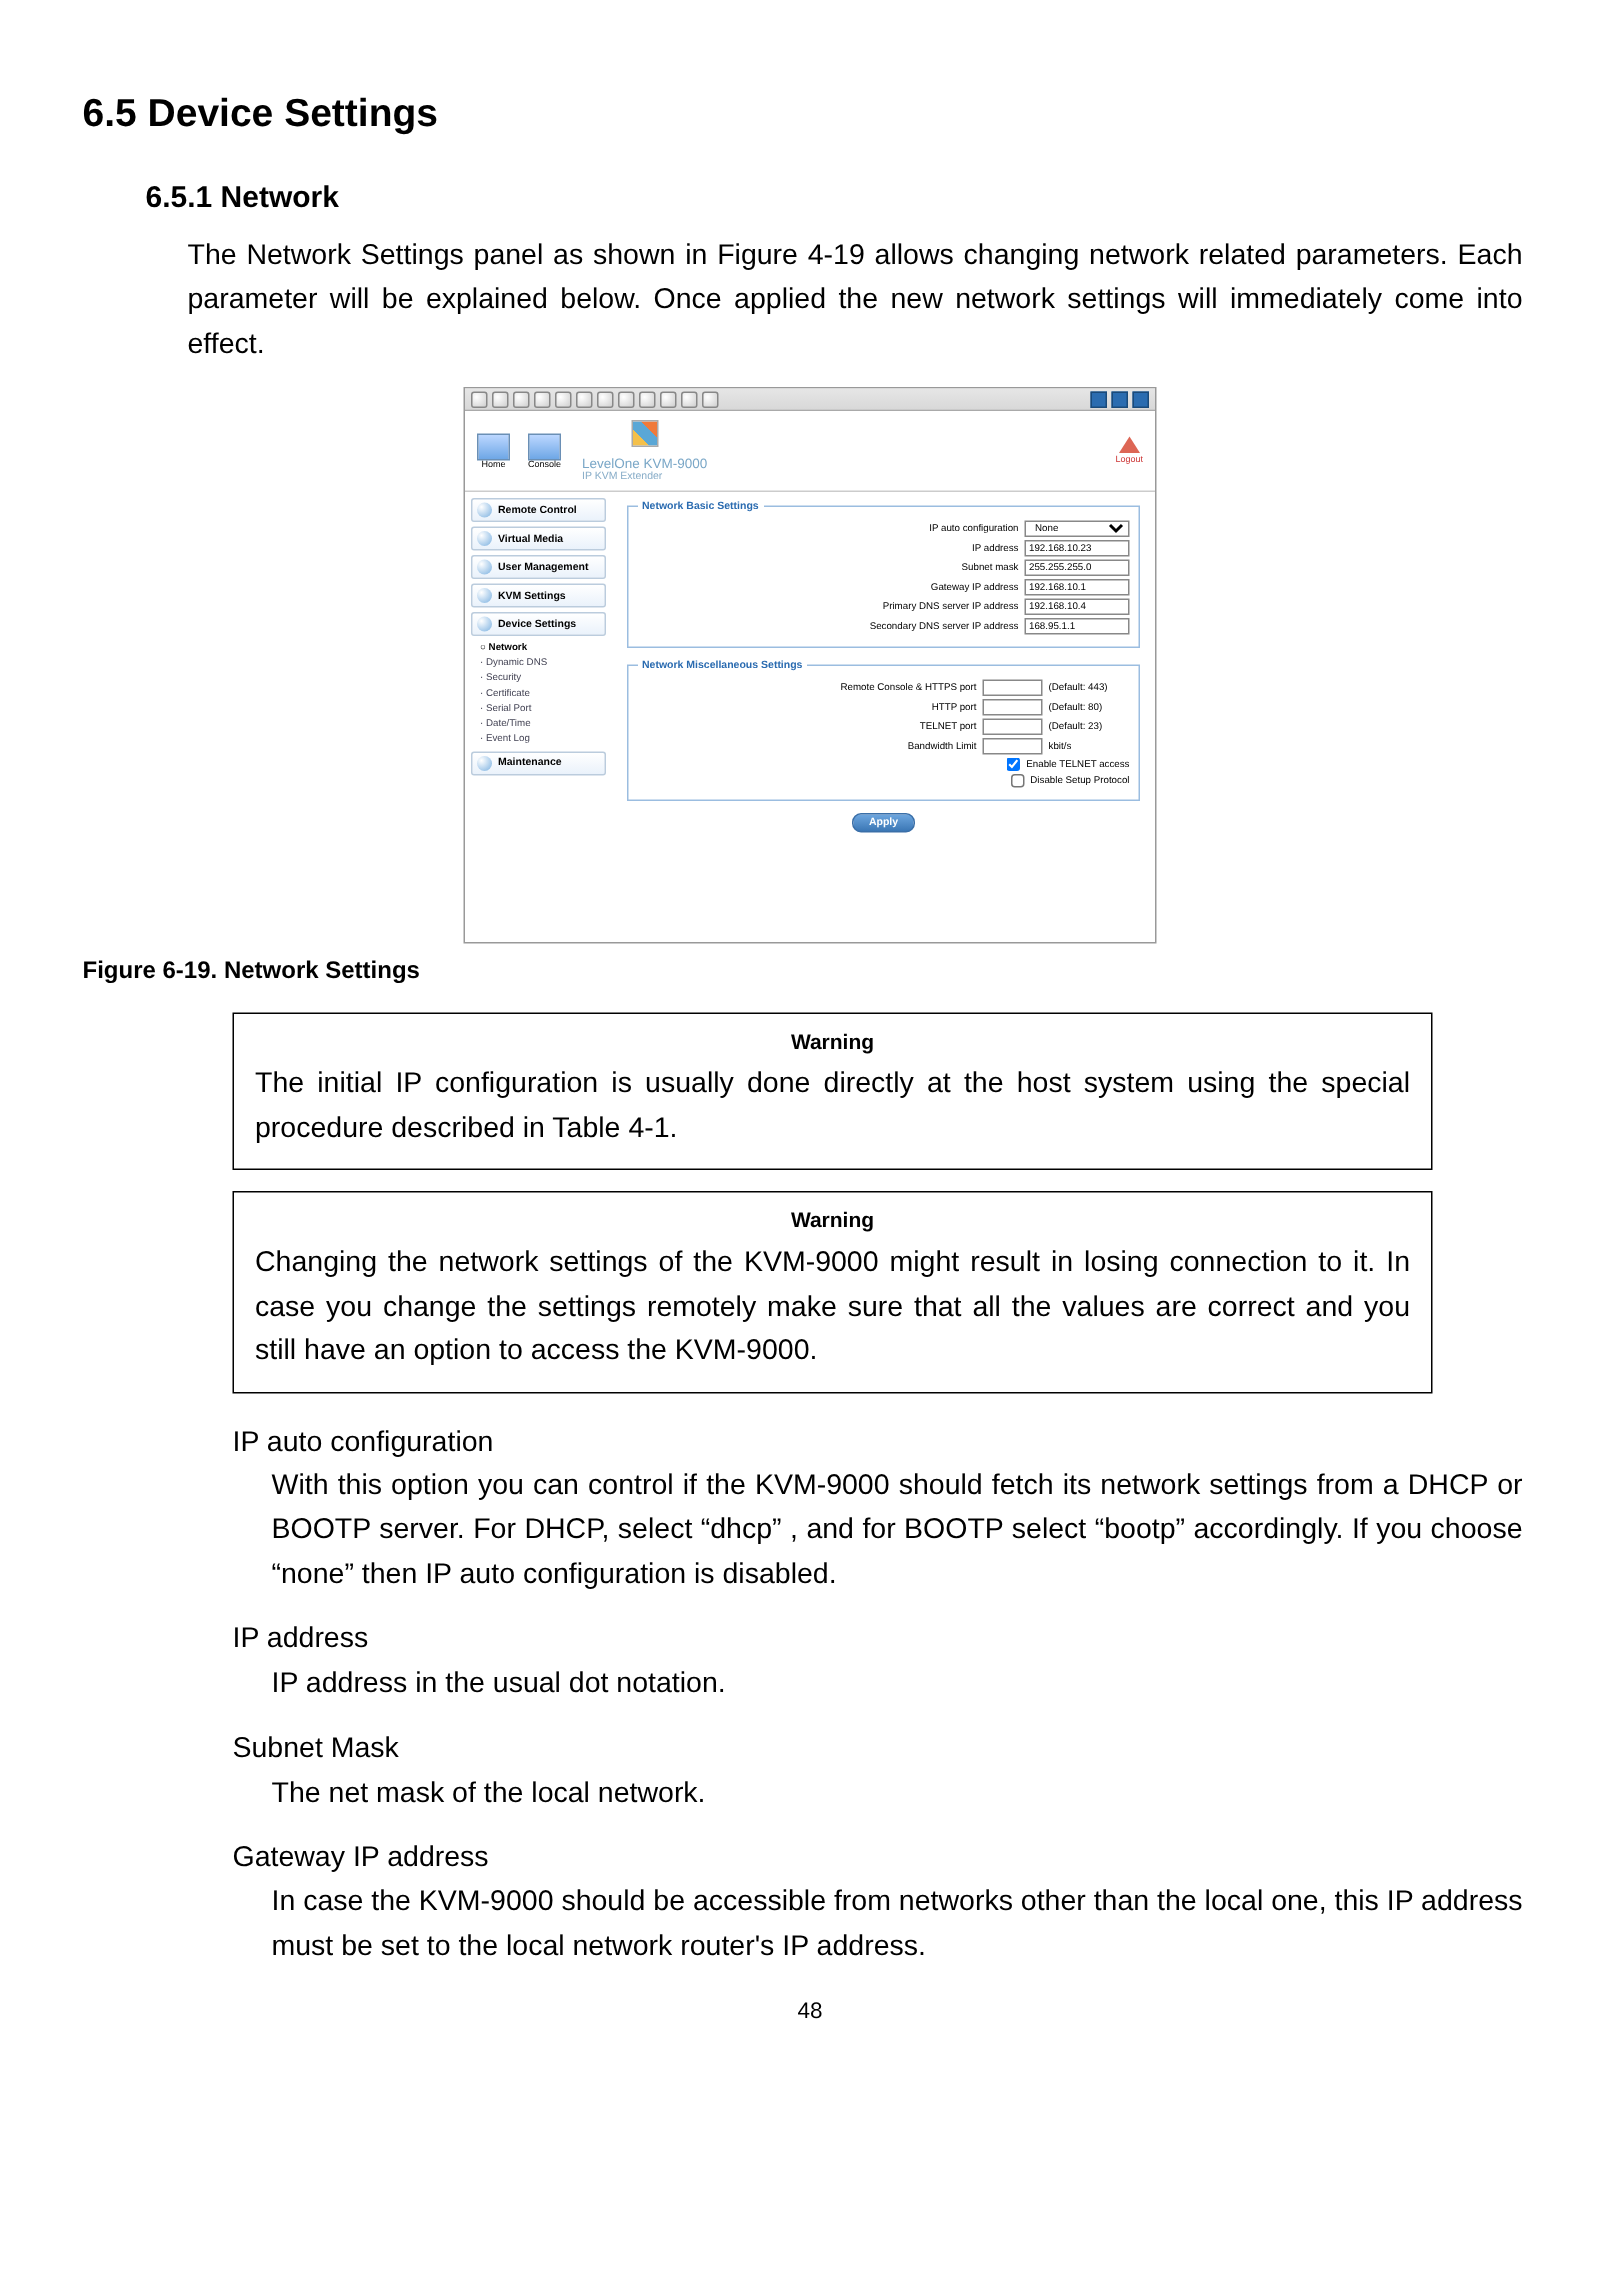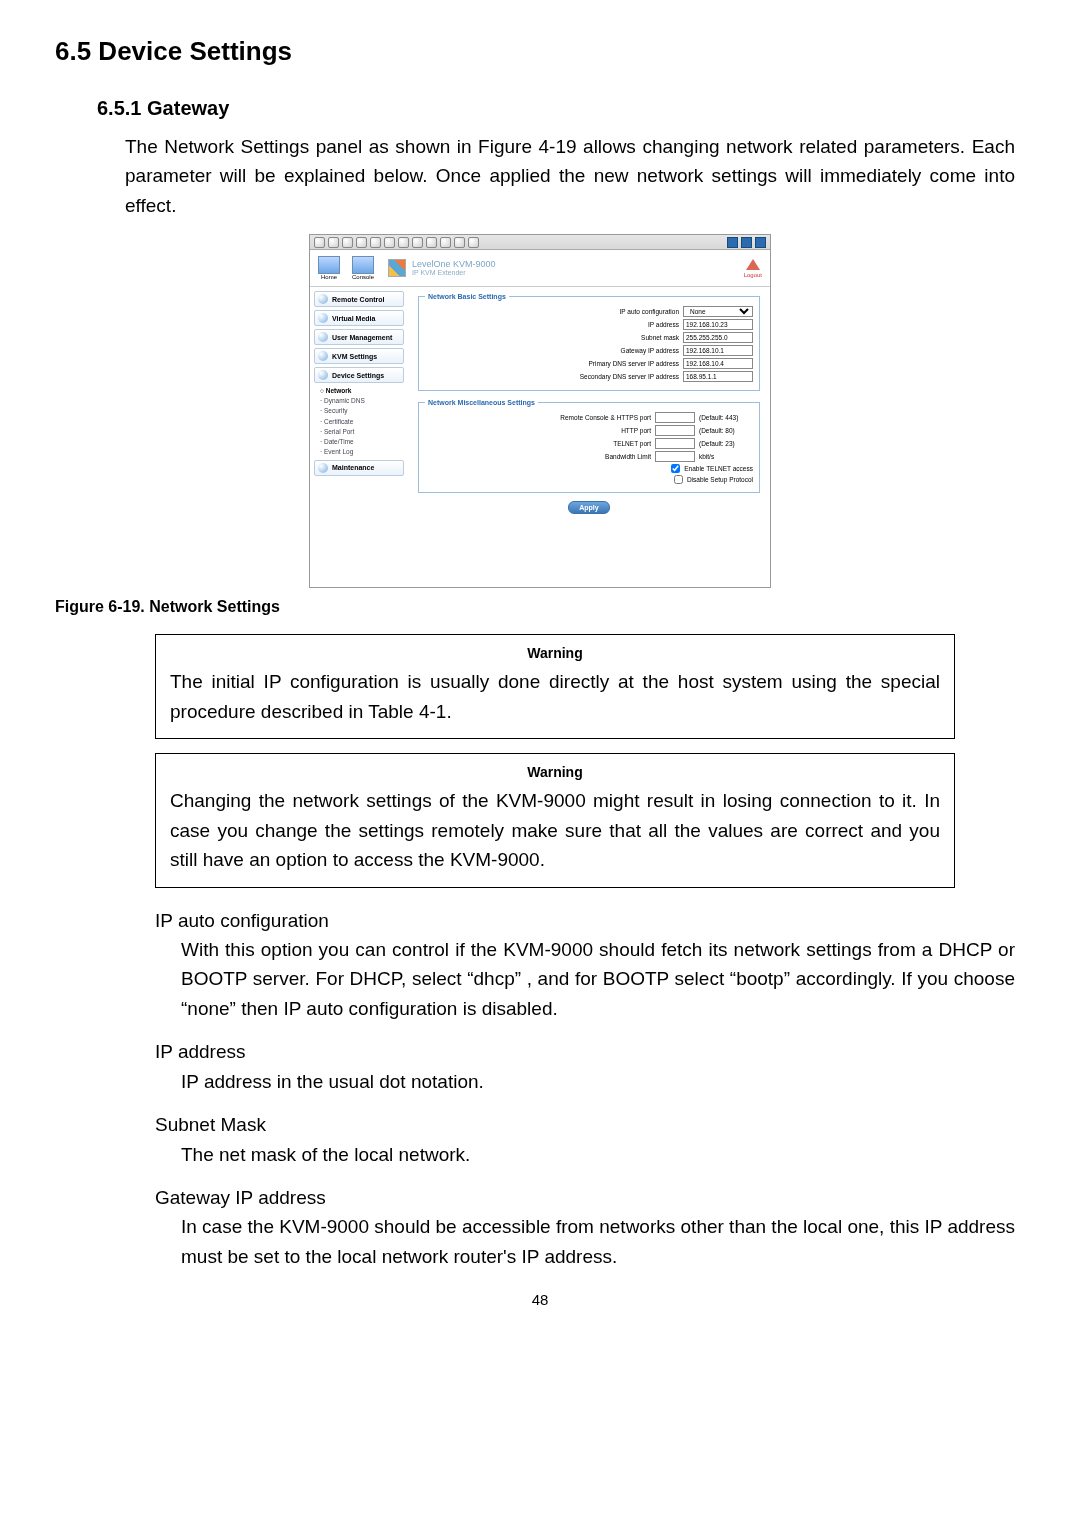--- a/index.html
+++ b/index.html
@@ -4,21 +4,21 @@
 <style>
   body {
     margin: 0;
     padding: 0;
     font-family: Arial, Helvetica, sans-serif;
     background: #fff;
     color: #000;
     width: 1080px;
   }
   .page {
-    padding: 36px 55px 40px 55px;
+    padding: 60px 55px 40px 55px;
   }
   .h1 {
     font-size: 26px;
     font-weight: bold;
     margin-bottom: 30px;
   }
   .h2 {
     font-size: 20px;
     font-weight: bold;
     margin: 10px 0 12px 42px;
@@ -86,23 +86,24 @@
     background: linear-gradient(#bcd7ff,#6ea7e6);
     border: 1px solid #6a8fb5;
   }
   .shot .header .icon-label {
     text-align: center;
     font-size: 6px;
     width: 22px;
   }
   .shot .header .brand {
     display: flex;
-    align-items: flex-start;
+    align-items: center;
     gap: 6px;
     color: #7aa7c7;
+    flex-direction: column;
   }
   .shot .header .brand .logo {
     width: 16px; height: 16px;
     background: linear-gradient(45deg,#f4c04a 0 33%,#5aa7d6 33% 66%,#f07a3a 66% 100%);
     border:1px solid #aaa;
   }
   .shot .header .brand .t1 { font-size: 9px; color: #7aa7c7; }
   .shot .header .brand .t2 { font-size: 7px; color: #88adc8; }
   .shot .header .logout {
     margin-left: auto;
@@ -232,21 +233,21 @@
     font-size: 15px;
     margin-top: 20px;
   }
 </style>
 </head>
 <body>
 
 <div class="page">
 
   <div class="h1">6.5 Device Settings</div>
-  <div class="h2">6.5.1    Gateway</div>
+  <div class="h2">6.5.1    Network</div>
   <div class="intro">The Network Settings panel as shown in Figure 4-19 allows changing network related parameters. Each parameter will be explained below. Once applied the new network settings will immediately come into effect.</div>
 
   <div class="figure-wrap">
     <div class="shot">
 
       <div class="toolbar">
         <span class="tbtn"></span>
         <span class="tbtn"></span>
         <span class="tbtn"></span>
         <span class="tbtn"></span>

